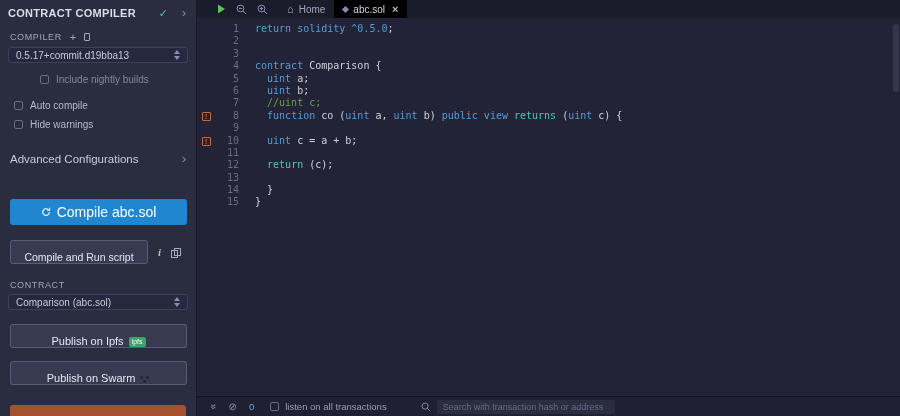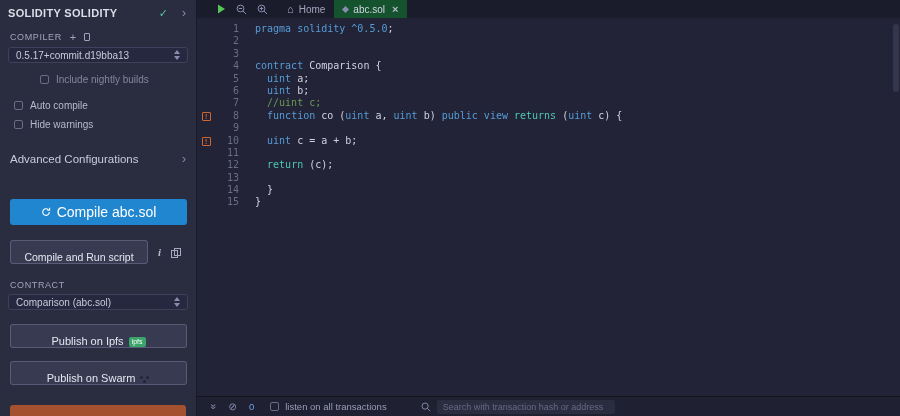--- a/index.html
+++ b/index.html
@@ -57,21 +57,21 @@
   .swarm-ic::after  { content:""; position:absolute; top:5px; left:3px; width:3px; height:3px; border-radius:50%; background:#22243a; }
 
   .partial-btn { position:absolute; left:10px; right:10px; bottom:0; height:11px; background:#a3512e; border-radius:3px 3px 0 0; }
 
   
   .main { flex:1; display:flex; flex-direction:column; min-width:0; }
   .topbar { height:18px; min-height:18px; background:#1b1c2b; display:flex; align-items:stretch; }
   .tb-icons { display:flex; align-items:center; gap:10px; padding:0 10px 0 20px; }
   .play-ic, .mag-ic { display:flex; align-items:center; cursor:pointer; }
   .tab { display:flex; align-items:center; gap:5px; padding:0 9px; font-size:10px; color:#a2a3bd; cursor:pointer; }
-  .tab.active { background:#14532d; color:#d2d4e2;text-align:center; }
+  .tab.active { background:#000000; color:#d2d4e2;text-align:center; }
   .home-ic { font-size:11px; color:#a2a3bd; }
   .diamond { width:5px; height:5px; background:#8a8db0; transform:rotate(45deg); display:inline-block; }
   .close-ic { color:#b8bac9; font-size:11px; font-weight:bold; margin-left:2px; cursor:pointer; }
 
   
   .editor { position:relative; flex:1; background:#222336; padding-top:5px; overflow:hidden;
             font-family:"DejaVu Sans Mono", monospace; font-size:10px; }
   .code-row { display:flex; height:12.4px; line-height:12.4px; }
   .code-row.current { border-top:1px solid #3a3d56; border-bottom:1px solid #3a3d56; height:12.4px; line-height:10.4px; }
   .warn-col { width:18px; min-width:18px; text-align:center; }
@@ -98,21 +98,21 @@
                 color:#c0c2d4; font-size:9px; padding:0 6px; outline:none; font-family:inherit; }
   .term-input::placeholder { color:#676a85; }
 </style>
 </head>
 <body>
 
 <div class="app">
 
   <aside class="sidebar">
     <div class="sb-header">
-      <span class="sb-title">SOLIDITY SOLIDITY</span>
+      <span class="sb-title">CONTRACT COMPILER</span>
       <span class="check">✓</span>
       <span class="chev">›</span>
     </div>
 
     <div class="sec-label-row">
       <span class="sec-label">COMPILER</span>
       <span class="plus-ic">+</span>
       <span class="doc-ic"></span>
     </div>
 
@@ -220,21 +220,21 @@
         <span>abc.sol</span>
         <span class="close-ic">×</span>
       </div>
     </div>
 
     <div class="editor">
       <div>
           <div class="code-row">
             <span class="warn-col"></span>
             <span class="num">1</span>
-            <span class="code"><span class="tok-kw">pragma solidity ^0.5.0</span><span class="tok-pl">;</span></span>
+            <span class="code"><span class="tok-kw">return solidity ^0.5.0</span><span class="tok-pl">;</span></span>
           </div>
           <div class="code-row">
             <span class="warn-col"></span>
             <span class="num">2</span>
             <span class="code"></span>
           </div>
           <div class="code-row">
             <span class="warn-col"></span>
             <span class="num">3</span>
             <span class="code"></span>

